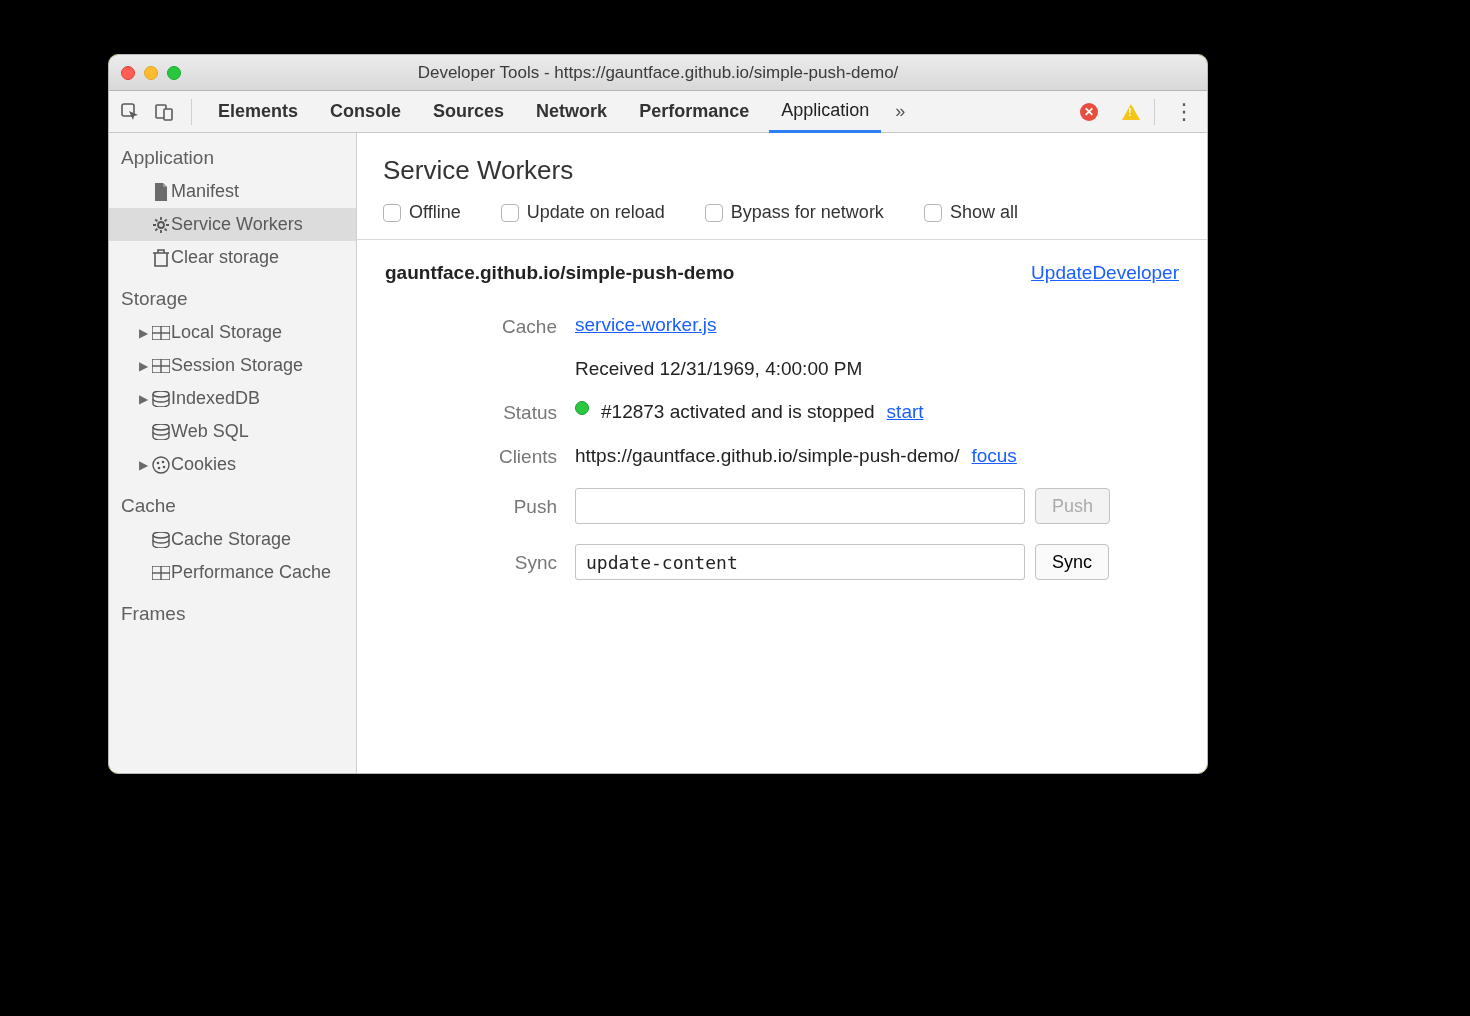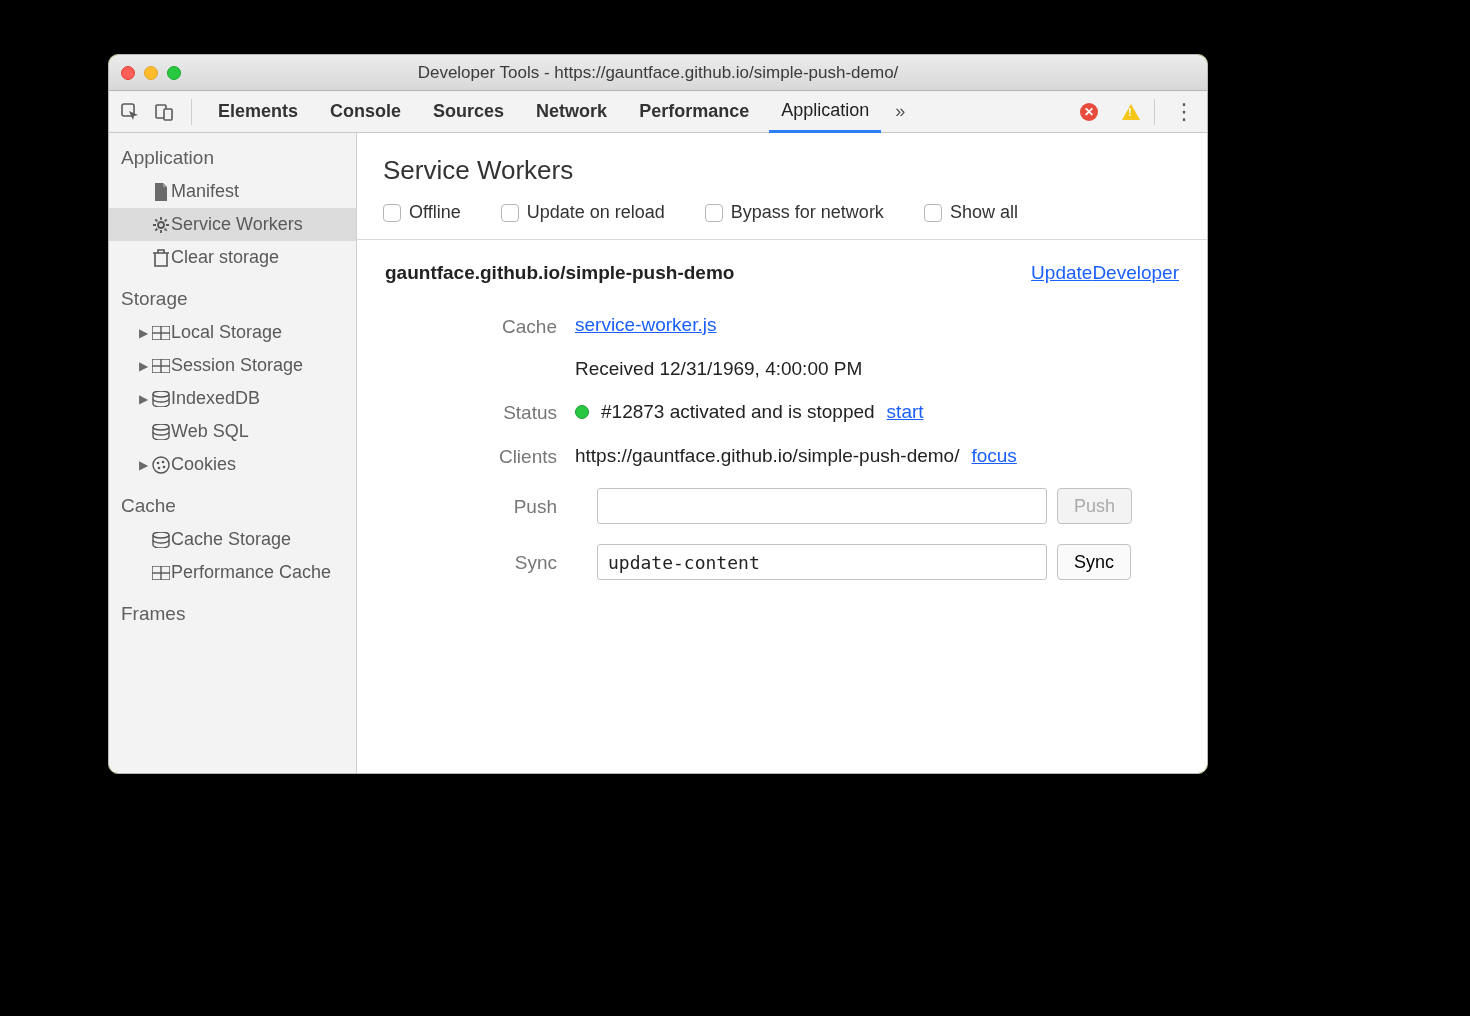--- a/index.html
+++ b/index.html
@@ -47,27 +47,27 @@
 .origin-row { display:flex; align-items:center; padding:22px 28px 10px 28px; }
 .origin { font-size:19px; font-weight:700; color:#222; }
 .actions { margin-left:auto; display:flex; }
 a.link { color:#1a5fff; text-decoration:underline; cursor:pointer; font-size:19px; }
 
 .grid { padding:10px 28px 24px 28px; font-size:19px; }
 .row { display:flex; align-items:center; padding:10px 0; }
 .row.top { align-items:flex-start; }
 .lab { width:190px; text-align:right; color:#777; padding-right:18px; padding-top:2px; }
 .val { flex:1; color:#222; display:flex; flex-direction:column; gap:8px; }
-.hline { display:flex; align-items:center; gap:12px; }
+.hline { display:flex; gap:12px; }
 .dot { width:14px; height:14px; border-radius:50%; background:#28c940; border:1px solid #1d9c34; }
 .txtin { height:36px; border:1px solid #c3c3c3; border-radius:3px; padding:0 10px; font-size:18px; font-family:Menlo,Consolas,monospace; color:#222; background:#fff; }
 .btn { height:36px; padding:0 16px; border:1px solid #c3c3c3; border-radius:4px; background:#fafafa; font-size:18px; cursor:pointer; }
 .btn:disabled { color:#aaa; background:#f3f3f3; cursor:default; }
 .formrow { display:flex; gap:10px; align-items:center; }
-.formrow .txtin { flex:1; max-width:450px;margin-left:22px; }
+.formrow .txtin { flex:1; max-width:450px; }
 
 
 svg { display:block; }
 </style>
 </head>
 <body>
 
 <div class="stage">
 
   <div class="titlebar">

